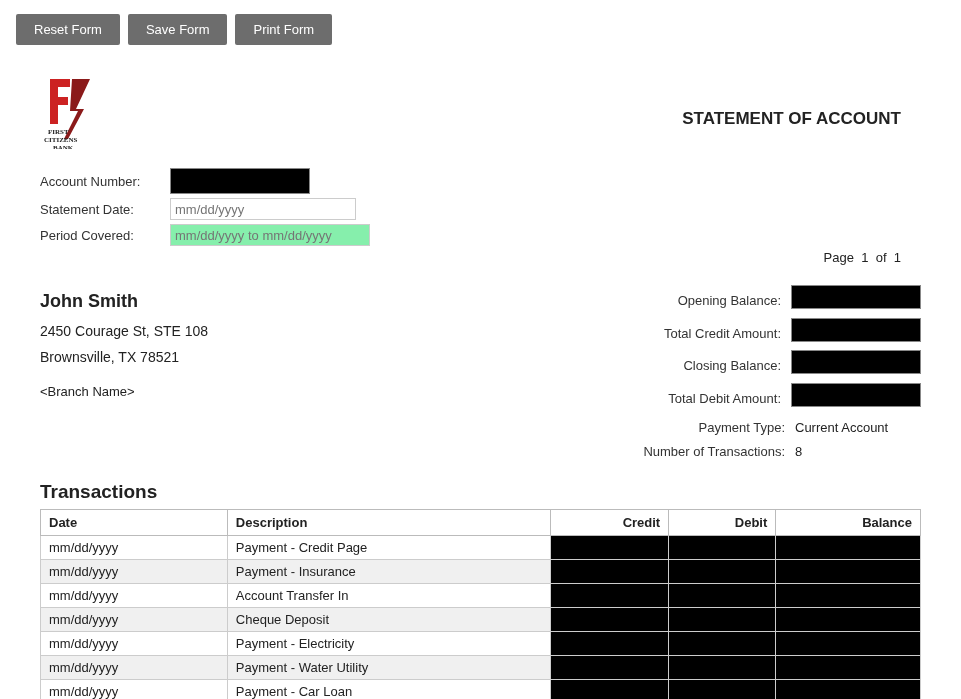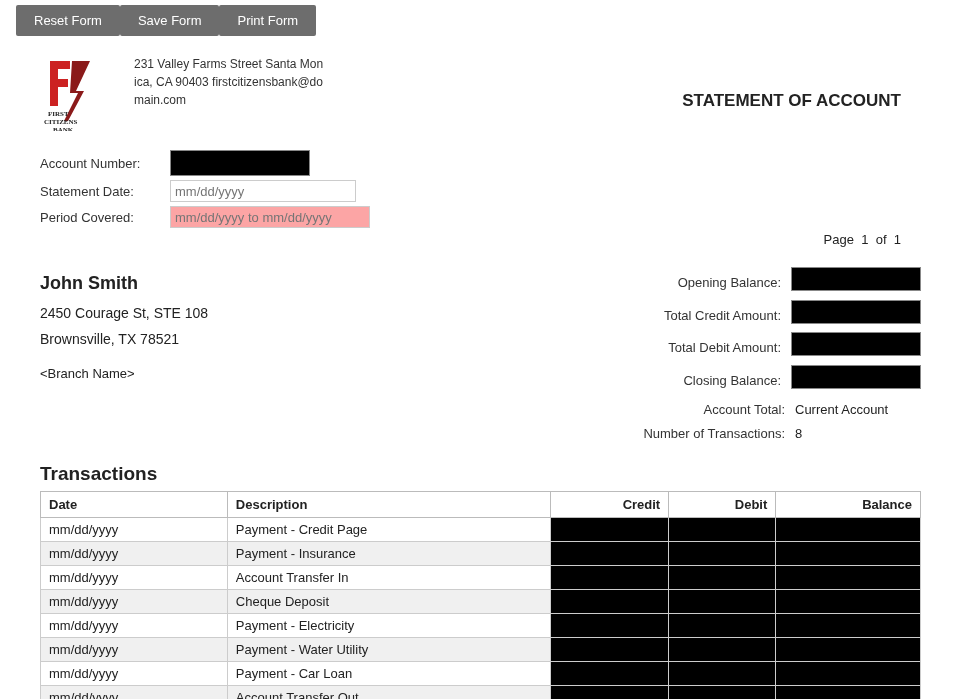--- a/index.html
+++ b/index.html
@@ -1,21 +1,21 @@
 <!DOCTYPE html>
 <html><head>
   <meta charset="utf-8">
   <style>
     * { box-sizing: border-box; margin: 0; padding: 0; }
     body { font-family: Arial, sans-serif; font-size: 13px; background: #fff; color: #222; }
 
     .toolbar {
-      padding: 5px 16px;
-      display: flex;
-      gap: 0;
+      padding: 14px 16px;
+      display: flex;
+      gap: 8px;
       background: #fff;
     }
     .toolbar-btn {
       padding: 8px 18px;
       background: #6d6d6d;
       color: #fff;
       border: none;
       cursor: pointer;
       font-size: 13px;
       border-radius: 2px;
@@ -87,21 +87,21 @@
       padding: 2px 4px;
       height: 22px;
       background: #fff;
     }
     .period-input {
       font-size: 13px;
       color: #555;
       border: 1px solid #ccc;
       padding: 10px 4px;
       height: 22px;
-      background: #fca5a5;
+      background: #86efac;
       width: 200px;
     }
 
     
     .page-number {
       text-align: right;
       font-size: 13px;
       margin-bottom: 8px;
       padding-right: 20px;
     }
@@ -218,25 +218,20 @@
 
           <polygon points="10,10 30,10 30,18 18,18 18,28 28,28 28,36 18,36 18,55 10,55" fill="#cc2222"></polygon>
 
           <polygon points="32,10 50,10 36,40 44,40 28,70 24,70 38,42 30,42" fill="#8b1a1a"></polygon>
 
           <text x="8" y="65" font-family="serif" font-size="7" font-weight="bold" fill="#222">FIRST</text>
           <text x="4" y="73" font-family="serif" font-size="7" font-weight="bold" fill="#222">CITIZENS</text>
           <text x="13" y="81" font-family="serif" font-size="7" font-weight="bold" fill="#222">BANK</text>
         </svg>
       </div>
-      <div class="bank-address">
-        <span>231 Valley Farms Street Santa Mon</span><br>
-        <span>ica, CA 90403 firstcitizensbank@do</span><br>
-        <span>main.com</span>
-      </div>
     </div>
     <div class="statement-title">STATEMENT OF ACCOUNT</div>
   </div>
 
   <div class="account-info">
     <div class="account-info-row">
       <span class="account-info-label">Account Number:</span>
       <div class="account-number-input"></div>
     </div>
     <div class="account-info-row">
@@ -271,33 +266,33 @@
           <div class="summary-input-black"></div>
         </div>
       </div>
       <div class="summary-row">
         <span class="summary-label">Total Credit Amount:</span>
         <div class="summary-value">
           <div class="summary-input-black"></div>
         </div>
       </div>
       <div class="summary-row">
+        <span class="summary-label">Closing Balance:</span>
+        <div class="summary-value">
+          <div class="summary-input-black"></div>
+        </div>
+      </div>
+      <div class="summary-row">
         <span class="summary-label">Total Debit Amount:</span>
         <div class="summary-value">
           <div class="summary-input-black"></div>
         </div>
       </div>
       <div class="summary-row">
-        <span class="summary-label">Closing Balance:</span>
-        <div class="summary-value">
-          <div class="summary-input-black"></div>
-        </div>
-      </div>
-      <div class="summary-row">
-        <span class="summary-label">Account Total:</span>
+        <span class="summary-label">Payment Type:</span>
         <div class="summary-value summary-text">Current Account</div>
       </div>
       <div class="summary-row">
         <span class="summary-label">Number of Transactions:</span>
         <div class="summary-value summary-text">8</div>
       </div>
     </div>
   </div>
 
   <div class="transactions-section">

